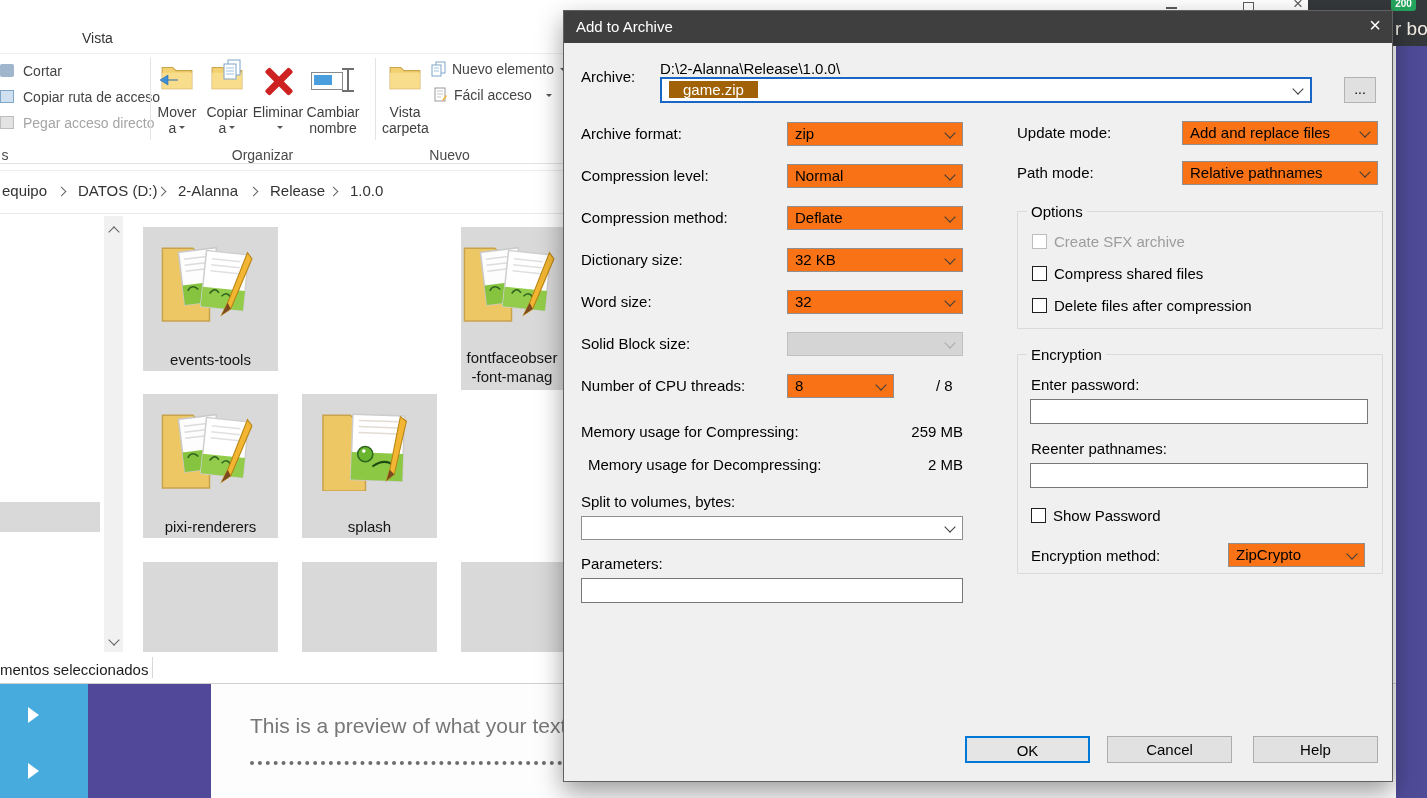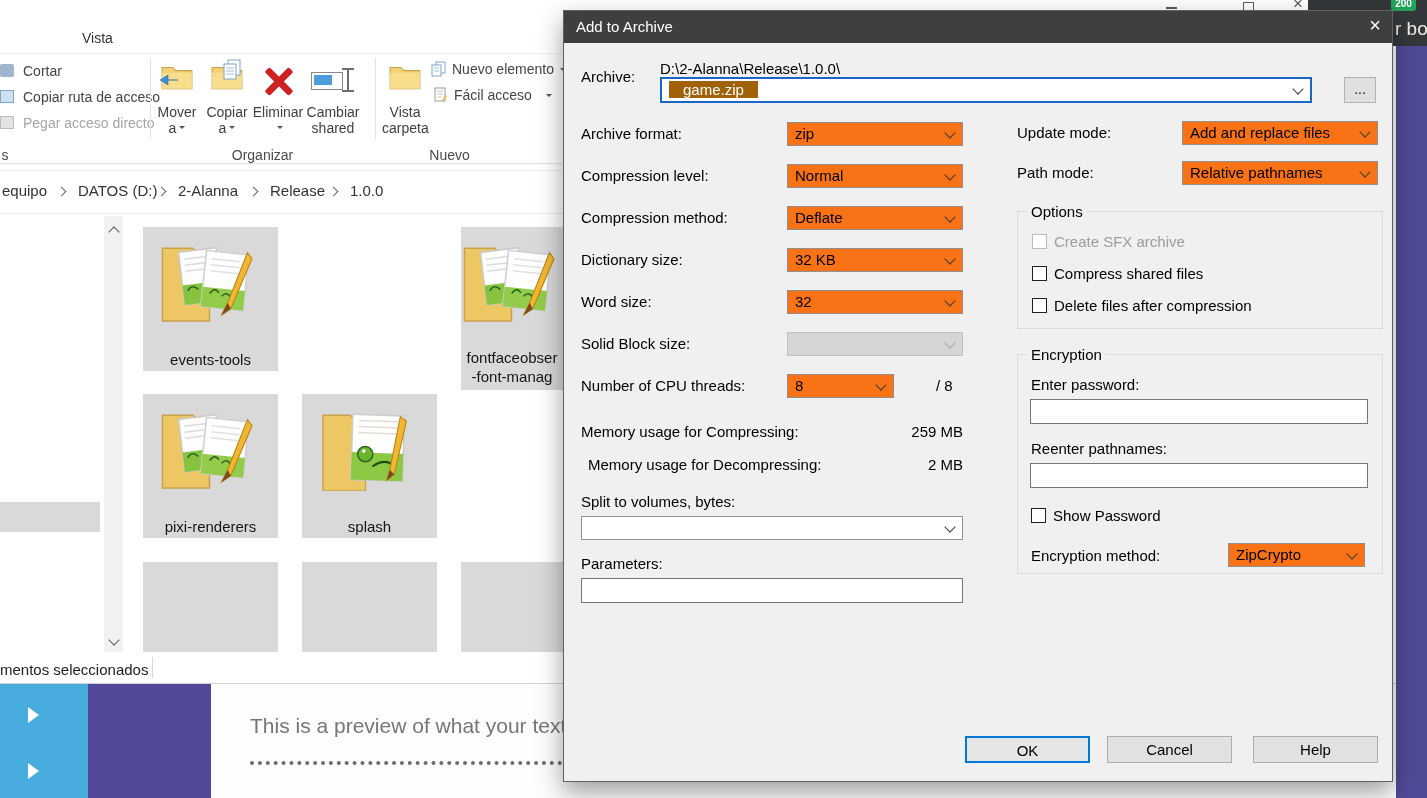--- a/index.html
+++ b/index.html
@@ -198,21 +198,21 @@
   <div class="abs" style="left:305px;top:60px;width:56px;height:80px">
     <div class="abs" style="left:6px;top:8px;width:46px;height:26px">
       <div class="abs" style="left:0;top:4px;width:30px;height:16px;background:#fff;border:1px solid #8a8a8a"></div>
       <div class="abs" style="left:3px;top:7px;width:18px;height:10px;background:#4a9ede"></div>
       <div class="abs" style="left:36px;top:0;width:2px;height:24px;background:#6e6e6e"></div>
       <div class="abs" style="left:31px;top:0;width:12px;height:2px;background:#6e6e6e"></div>
       <div class="abs" style="left:31px;top:22px;width:12px;height:2px;background:#6e6e6e"></div>
     </div>
     <div class="big-cmd-label" style="left:0;top:44px;width:56px">
       <span>Cambiar</span><br>
-      <span>shared</span>
+      <span>nombre</span>
     </div>
   </div>
 
   <div class="abs" style="left:382px;top:60px;width:46px;height:80px">
     <svg width="34" height="30" style="position:absolute;left:6px;top:2px">
         <use href="#sym-folder-small"></use>
       </svg>
     <div class="big-cmd-label" style="left:0;top:44px;width:46px">
       <span>Vista</span><br>
       <span>carpeta</span>

